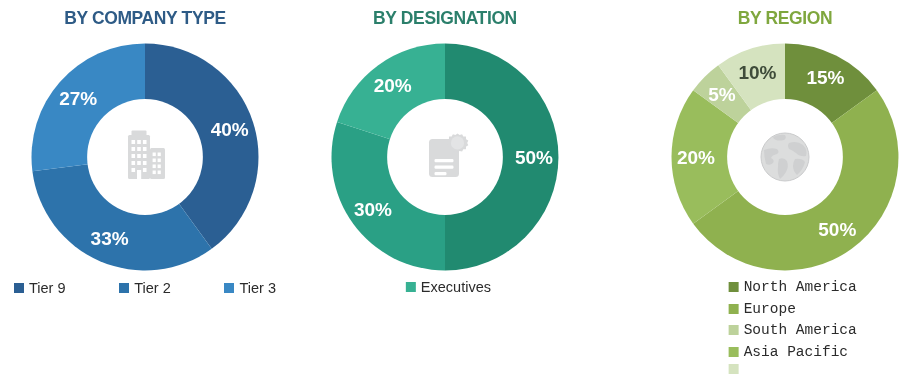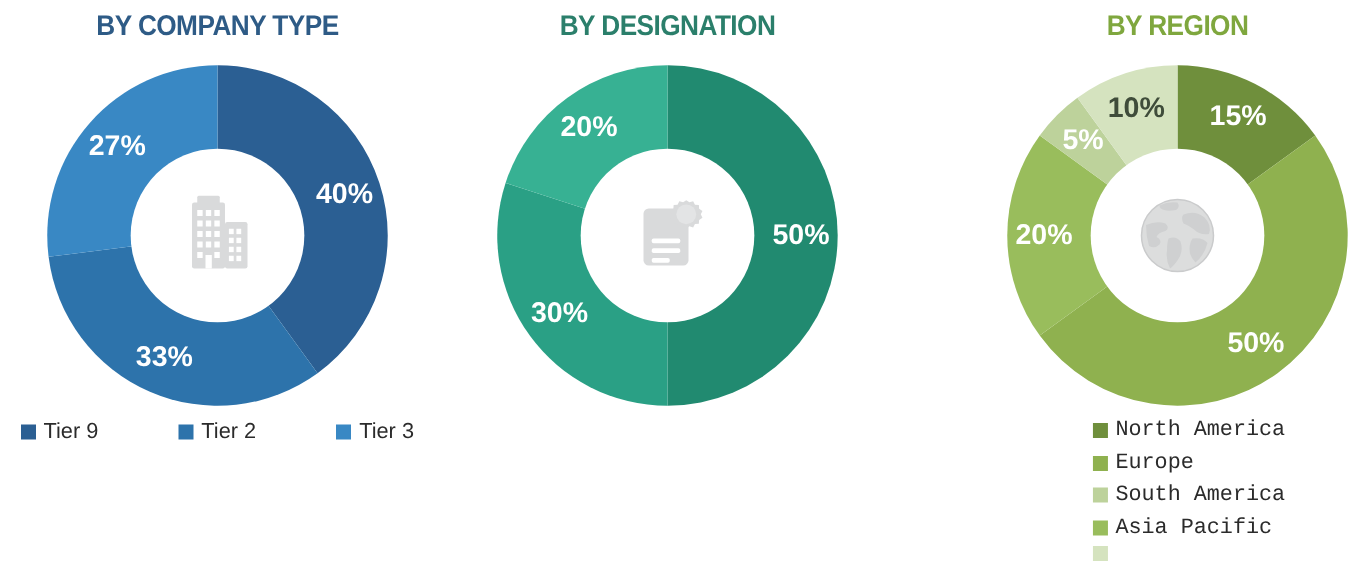--- a/index.html
+++ b/index.html
@@ -219,20 +219,24 @@
           </g>
           <g transform="translate(46.5,21.5)" fill="#d9dadb">
             <path d="M0,-11 L2.1,-9.6 L4.6,-10.3 L5.8,-8.0 L8.4,-7.9 L8.6,-5.3 L10.8,-3.9 L9.7,-1.6 L10.8,0.7 L8.6,2.1 L8.4,4.7 L5.8,4.8 L4.6,7.1 L2.1,6.4 L0,7.8 L-2.1,6.4 L-4.6,7.1 L-5.8,4.8 L-8.4,4.7 L-8.6,2.1 L-10.8,0.7 L-9.7,-1.6 L-10.8,-3.9 L-8.6,-5.3 L-8.4,-7.9 L-5.8,-8.0 L-4.6,-10.3 L-2.1,-9.6 Z"></path>
             <circle cx="0" cy="-1.6" r="6.6" fill="#e3e4e5"></circle>
           </g>
         </svg>
       </div>
     </div>
 
     <div class="legend vertical" id="legend-designation">
+        <div class="legend-row">
+          <span class="swatch" style="background: rgb(55, 177, 147);"></span>
+          <span class="legend-label">Executives</span>
+        </div>
       </div>
   </div>
 
   <div class="panel" id="panel-region">
     <div class="chart-title" id="title-region">BY REGION</div>
 
     <div class="donut-wrap">
       <svg class="donut-svg" viewBox="0 0 232 232">
         <g id="slices-region">
             <path d="M 116 116 L 116 2.5 A 113.5 113.5 0 0 1 207.82342886155652 49.286373864804304 Z" fill="#6f8f3c"></path>

